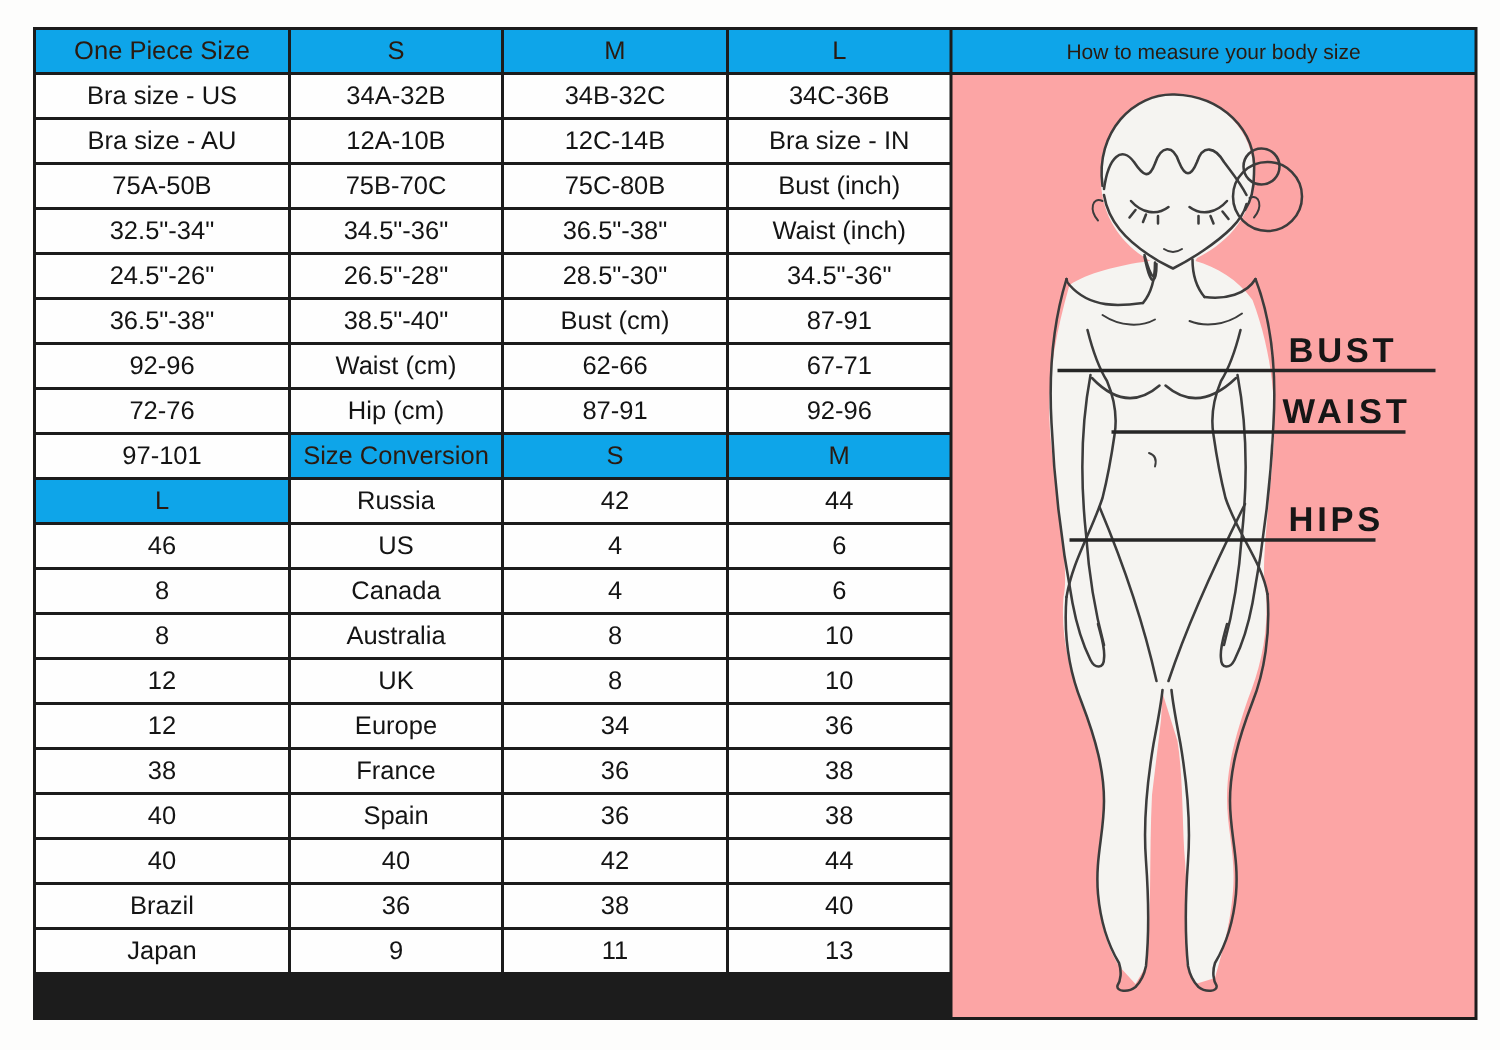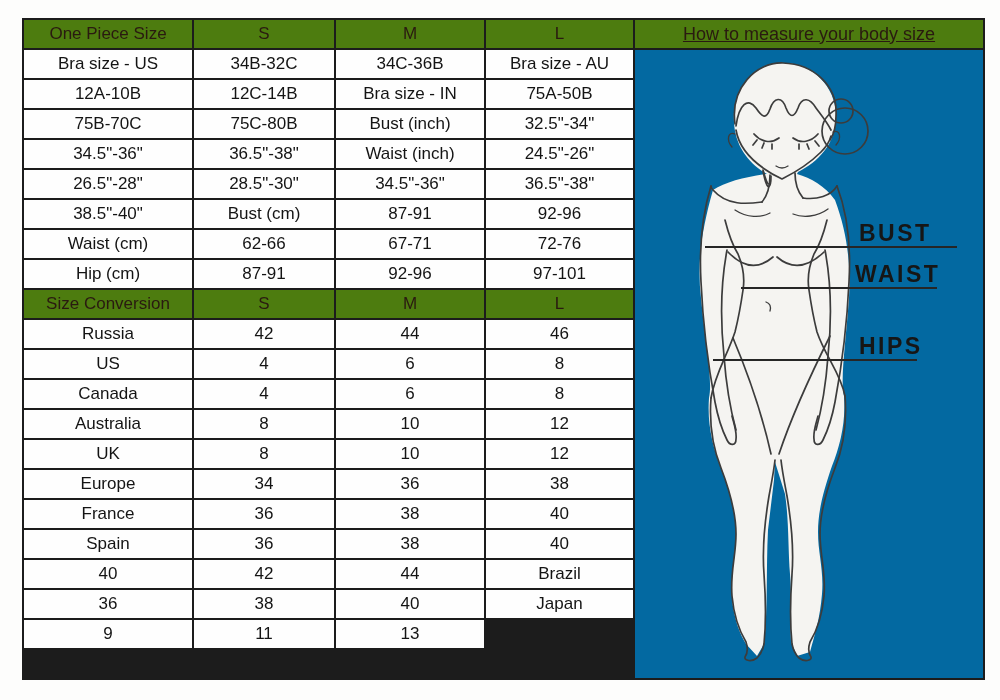--- a/index.html
+++ b/index.html
@@ -26,33 +26,32 @@
     background: #fefefe;
     display: flex;
     align-items: center;
     justify-content: center;
     font-size: 17px;
     color: #141414;
     white-space: nowrap;
     overflow: hidden;
   }
   .hdr {
-    background: #4d7c0f;
+    background: #0ea5e9;
     color: #2a1a10;
   }
   .panel-hdr {
     grid-column: 5;
     grid-row: 1;
-    font-size: 18px;
-    text-decoration: underline;
+    font-size: 14px;
   }
   .figure-cell {
     grid-column: 5;
     grid-row: 2 / span 21;
-    background: #0369a1;
+    background: #fca5a5;
     position: relative;
   }
   .figure-cell svg {
     position: absolute;
     inset: 0;
     width: 100%;
     height: 100%;
   }
   .sketch {
     fill: none;
@@ -139,20 +138,21 @@
       <text class="measure-label" x="224" y="191">BUST</text>
       <text class="measure-label" x="220" y="232">WAIST</text>
       <text class="measure-label" x="224" y="304">HIPS</text>
     </svg>
   </div>
 <div class="cell hdr">One Piece Size</div>
     <div class="cell hdr">S</div>
     <div class="cell hdr">M</div>
     <div class="cell hdr">L</div>
     <div class="cell">Bra size - US</div>
+    <div class="cell">34A-32B</div>
     <div class="cell">34B-32C</div>
     <div class="cell">34C-36B</div>
     <div class="cell">Bra size - AU</div>
     <div class="cell">12A-10B</div>
     <div class="cell">12C-14B</div>
     <div class="cell">Bra size - IN</div>
     <div class="cell">75A-50B</div>
     <div class="cell">75B-70C</div>
     <div class="cell">75C-80B</div>
     <div class="cell">Bust (inch)</div>

